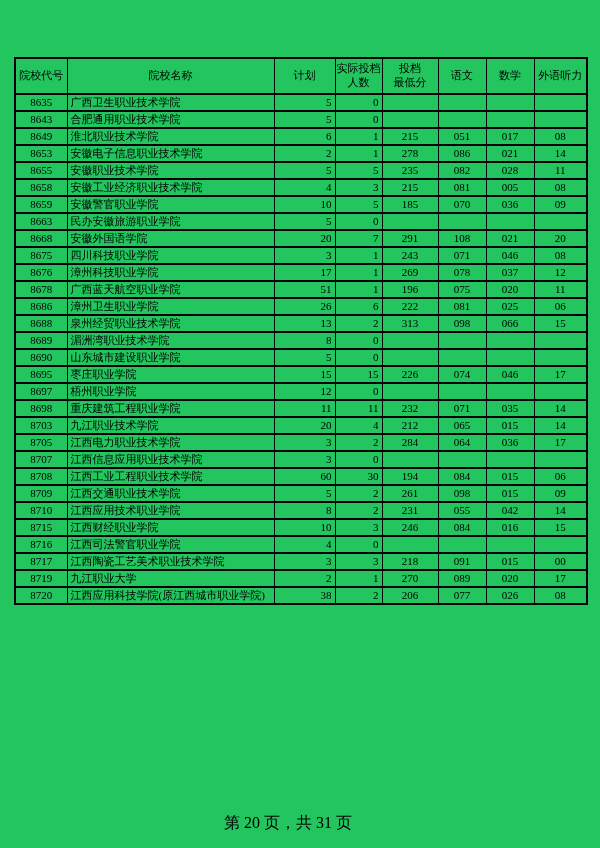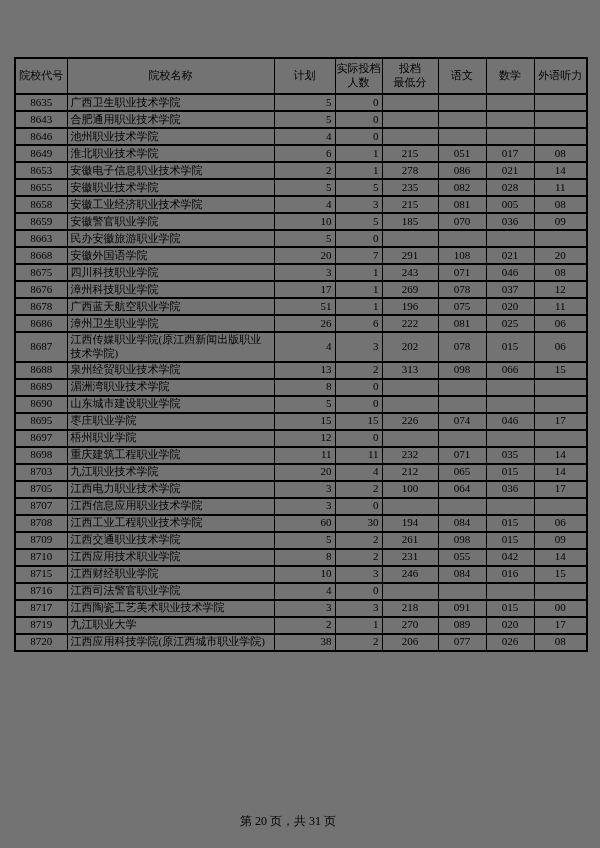--- a/index.html
+++ b/index.html
@@ -4,21 +4,21 @@
 <style>
   html, body {
     margin: 0;
     padding: 0;
     background: #ffffff;
   }
   .page {
     position: relative;
     width: 600px;
     height: 848px;
-    background: #737373;
+    background: #22c55e;
     overflow: hidden;
     font-family: "Liberation Serif", "DejaVu Serif", serif;
     color: #000000;
   }
   table.score-table {
     position: absolute;
     left: 14px;
     top: 57px;
     width: 572px;
     border-collapse: collapse;
@@ -48,21 +48,21 @@
   }
   .c-center { text-align: center; }
   .c-left   { text-align: left; }
   .c-right  { text-align: right; }
   .page-footer {
     position: absolute;
     top: 813px;
     left: 0;
     width: 576px;
     text-align: center;
-    font-size: 12px;
+    font-size: 16px;
     color: #000000;
   }
 </style>
 </head>
 <body>
 
 <div class="page">
 
   <table class="score-table">
     <colgroup>
@@ -106,30 +106,20 @@
       <td class="c-center">8643</td>
       <td class="c-left">合肥通用职业技术学院</td>
       <td class="c-right">5</td>
       <td class="c-right">0</td>
       <td class="c-center"></td>
       <td class="c-center"></td>
       <td class="c-center"></td>
       <td class="c-center"></td>
     </tr>
 
-    <tr>
-      <td class="c-center">8646</td>
-      <td class="c-left">池州职业技术学院</td>
-      <td class="c-right">4</td>
-      <td class="c-right">0</td>
-      <td class="c-center"></td>
-      <td class="c-center"></td>
-      <td class="c-center"></td>
-      <td class="c-center"></td>
-    </tr>
 
     <tr>
       <td class="c-center">8649</td>
       <td class="c-left">淮北职业技术学院</td>
       <td class="c-right">6</td>
       <td class="c-right">1</td>
       <td class="c-center">215</td>
       <td class="c-center">051</td>
       <td class="c-center">017</td>
       <td class="c-center">08</td>
@@ -238,30 +228,20 @@
       <td class="c-center">8686</td>
       <td class="c-left">漳州卫生职业学院</td>
       <td class="c-right">26</td>
       <td class="c-right">6</td>
       <td class="c-center">222</td>
       <td class="c-center">081</td>
       <td class="c-center">025</td>
       <td class="c-center">06</td>
     </tr>
 
-    <tr>
-      <td class="c-center">8687</td>
-      <td class="c-left">江西传媒职业学院(原江西新闻出版职业技术学院)</td>
-      <td class="c-right">4</td>
-      <td class="c-right">3</td>
-      <td class="c-center">202</td>
-      <td class="c-center">078</td>
-      <td class="c-center">015</td>
-      <td class="c-center">06</td>
-    </tr>
 
     <tr>
       <td class="c-center">8688</td>
       <td class="c-left">泉州经贸职业技术学院</td>
       <td class="c-right">13</td>
       <td class="c-right">2</td>
       <td class="c-center">313</td>
       <td class="c-center">098</td>
       <td class="c-center">066</td>
       <td class="c-center">15</td>
@@ -333,21 +313,21 @@
       <td class="c-center">065</td>
       <td class="c-center">015</td>
       <td class="c-center">14</td>
     </tr>
 
     <tr>
       <td class="c-center">8705</td>
       <td class="c-left">江西电力职业技术学院</td>
       <td class="c-right">3</td>
       <td class="c-right">2</td>
-      <td class="c-center">100</td>
+      <td class="c-center">284</td>
       <td class="c-center">064</td>
       <td class="c-center">036</td>
       <td class="c-center">17</td>
     </tr>
 
     <tr>
       <td class="c-center">8707</td>
       <td class="c-left">江西信息应用职业技术学院</td>
       <td class="c-right">3</td>
       <td class="c-right">0</td>

